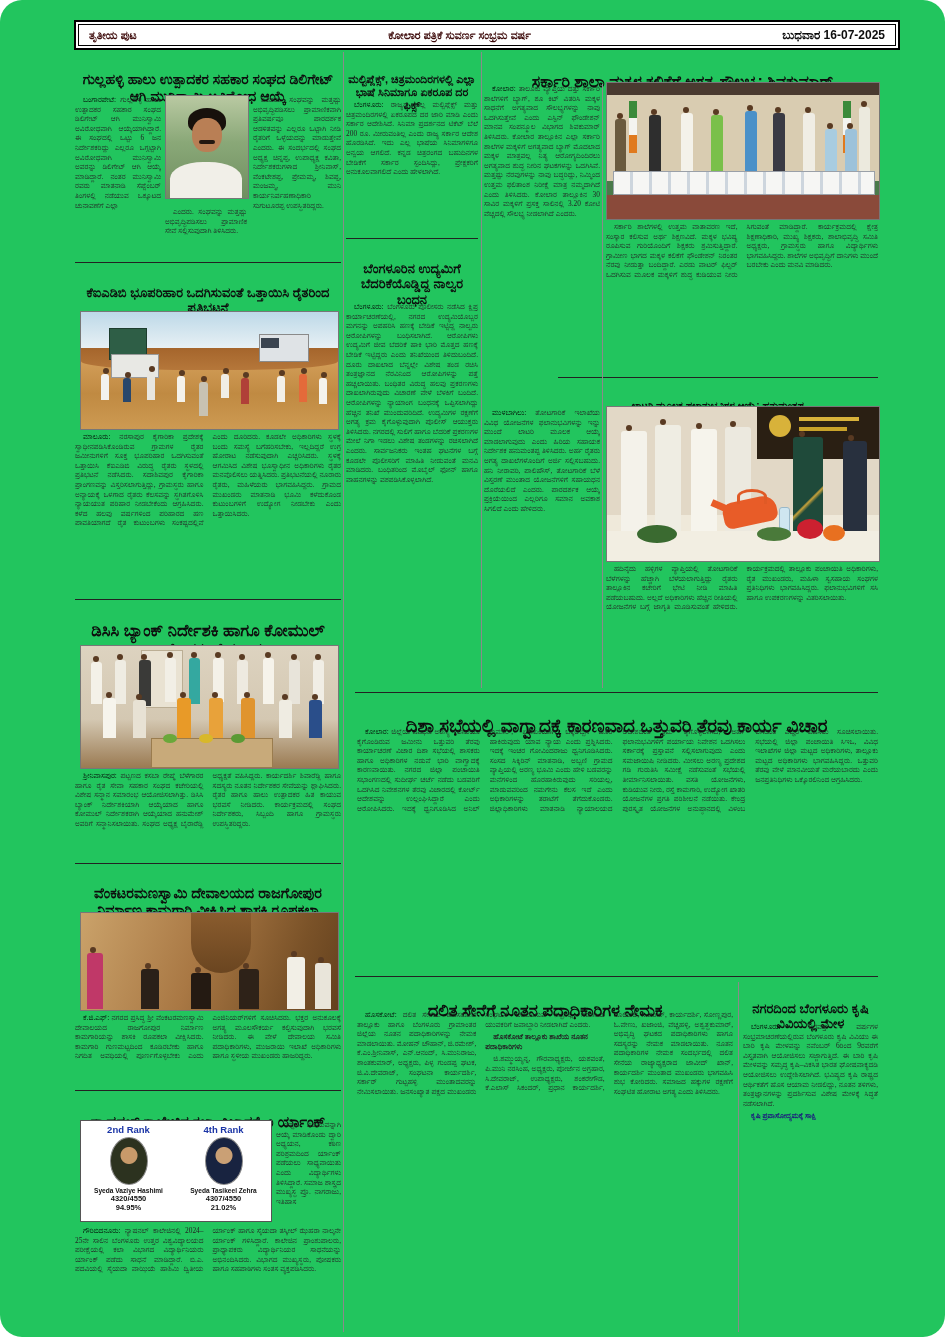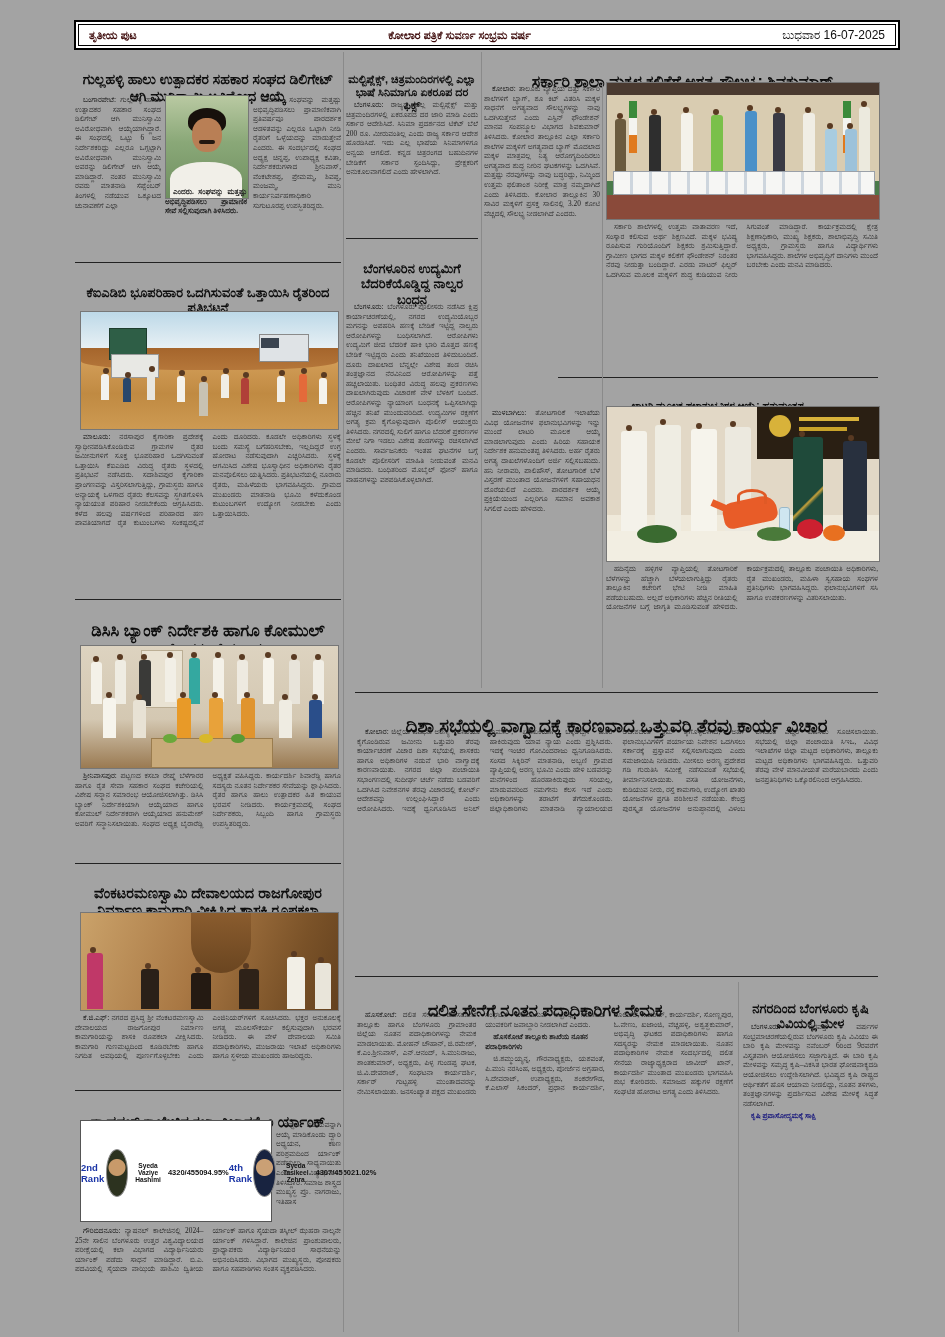--- a/index.html
+++ b/index.html
@@ -1,23 +1,23 @@
 <!DOCTYPE html>
 <html><head>
 <meta charset="utf-8">
 <style>
   html,body{margin:0;padding:0;background:#ffffff;}
-  #page{position:relative;width:945px;height:1337px;background:#a3a3a3;overflow:hidden;
-        font-family:"Liberation Sans",sans-serif;color:#1a1a1a;}
+  #page{position:relative;width:945px;height:1337px;background:#22c55e;overflow:hidden;
+        font-family:"Liberation Sans",sans-serif;color:#1a1a1a;border-radius:22px;}
   
   .masthead{position:absolute;left:78px;top:24px;width:796px;height:20px;
     border:1px solid #000;box-shadow:0 0 0 2px #fff,0 0 0 4px #000;
     display:flex;align-items:center;justify-content:space-between;padding:0 10px;background:#fff;}
   .mast-left,.mast-center{font-weight:bold;font-size:11px;color:#3d0a0a;}
-  .mast-right{font-weight:normal;font-size:12px;color:#0d0d0d;}
+  .mast-right{font-weight:bold;font-size:12px;color:#0d0d0d;}
   
   .hl{position:absolute;font-weight:bold;color:#0d0d0d;text-align:center;line-height:1.18;
       font-family:"Liberation Sans",sans-serif;margin-top:18px;}
   .bt{position:absolute;font-size:7.4px;line-height:9.6px;text-align:justify;color:#242424;
       overflow:hidden;font-family:"Liberation Serif",serif;}
   .bt p{margin:0 0 3px 0;text-indent:8px;}
   .lead{font-weight:normal;color:#000;margin-top:23px;}
   .cols2{column-count:2;column-gap:9px;}
   .cols3{column-count:3;column-gap:9px;}
   .cols4{column-count:4;column-gap:10px;}
@@ -29,21 +29,21 @@
   
   .pb{position:absolute;border-radius:3px 3px 0 0;}
   .pb::before{content:"";position:absolute;top:-6px;left:20%;width:6px;height:6px;border-radius:50%;background:#593a22;}
   
   .pa-hair{position:absolute;left:22px;top:12px;width:38px;height:26px;border-radius:50% 50% 40% 40%;background:#17110c;}
   .pa-face{position:absolute;left:26px;top:22px;width:30px;height:34px;border-radius:46%;background:#b97f55;}
   .pa-must{position:absolute;left:33px;top:44px;width:16px;height:4px;border-radius:2px;background:#241811;}
   .pa-shirt{position:absolute;left:4px;bottom:0;width:72px;height:36px;border-radius:46% 46% 0 0;background:#f1efe8;}
   
   .rankbox{position:absolute;left:80px;top:1120px;width:190px;height:100px;border:1px solid #555;background:#fff;display:flex;}
-  .rankcell{flex:1;display:flex;flex-direction:row;align-items:center;padding-top:3px;}
+  .rankcell{flex:1;display:flex;flex-direction:column;align-items:center;padding-top:3px;}
   .ranklabel{font-weight:bold;font-size:9.5px;color:#1b35a6;}
   .oval{width:36px;height:46px;border-radius:50%;margin:2px 0;border:1px solid #888;}
   .oval1{background:radial-gradient(circle at 50% 38%,#c89a6a 0 8px,#2c321f 9px);}
   .oval2{background:radial-gradient(circle at 50% 38%,#caa075 0 8px,#182340 9px);}
   .rankname{font-weight:bold;font-size:6.6px;color:#111;text-align:center;}
   .rankmarks,.rankpct{font-weight:bold;font-size:7.5px;color:#111;}
   .canhandle{position:absolute;border:3px solid #e05a26;border-bottom:none;border-radius:50% 50% 0 0;}
 </style>
 </head>
 <body>
@@ -61,21 +61,21 @@
   <div class="bt" style="left:75px;top:95px;width:86px;height:168px;">
     <p><span class="lead">ಬಂಗಾರಪೇಟೆ:</span> <span>ಗುಲ್ಲಹಳ್ಳಿ ಹಾಲು ಉತ್ಪಾದಕರ ಸಹಕಾರ ಸಂಘದ ಡಿಲಿಗೇಟ್ ಆಗಿ ಮುನಿಸ್ವಾಮಿ ಅವಿರೋಧವಾಗಿ ಆಯ್ಕೆಯಾಗಿದ್ದಾರೆ. ಈ ಸಂಘದಲ್ಲಿ ಒಟ್ಟು 6 ಜನ ನಿರ್ದೇಶಕರಿದ್ದು ಎಲ್ಲರೂ ಒಗ್ಗಟ್ಟಾಗಿ ಅವಿರೋಧವಾಗಿ ಮುನಿಸ್ವಾಮಿ ಅವರನ್ನು ಡಿಲಿಗೇಟ್ ಆಗಿ ಆಯ್ಕೆ ಮಾಡಿದ್ದಾರೆ. ನಂತರ ಮುನಿಸ್ವಾಮಿ ರವರು ಮಾತನಾಡಿ ಸೆಪ್ಟೆಂಬರ್ ತಿಂಗಳಲ್ಲಿ ನಡೆಯುವ ಒಕ್ಕೂಟದ ಚುನಾವಣೆಗೆ ಎಲ್ಲಾ</span></p>
   </div>
 
   <div class="photo" style="left:165px;top:95px;width:82px;height:102px;background:linear-gradient(180deg,#b9c9a2 0%,#8aa878 45%,#6f8f60 100%);">
     <div class="pa-hair"></div>
     <div class="pa-face"></div>
     <div class="pa-must"></div>
     <div class="pa-shirt"></div>
   </div>
-  <div class="bt" style="left:165px;top:187px;width:82px;height:62px;font-weight:bold;">
+  <div class="bt" style="left:165px;top:207px;width:82px;height:62px;">
     <p>ಎಂದರು. ಸಂಘವನ್ನು ಮತ್ತಷ್ಟು ಅಭಿವೃದ್ಧಿಪಡಿಸಲು ಪ್ರಾಮಾಣಿಕ ಸೇವೆ ಸಲ್ಲಿಸುವುದಾಗಿ ತಿಳಿಸಿದರು.</p>
   </div>
 
   <div class="bt" style="left:253px;top:95px;width:88px;height:168px;">
     <p>ಎಂದರು. ಸಂಘವನ್ನು ಮತ್ತಷ್ಟು ಅಭಿವೃದ್ಧಿಪಡಿಸಲು ಪ್ರಾಮಾಣಿಕವಾಗಿ ಪ್ರತಿವರ್ಷವೂ ಪಾರದರ್ಶಕ ಆಡಳಿತವನ್ನು ಎಲ್ಲರೂ ಒಟ್ಟಾಗಿ ನೀಡಿ ರೈತರಿಗೆ ಒಳ್ಳೆಯದನ್ನು ಮಾಡುತ್ತೇವೆ ಎಂದರು. ಈ ಸಂದರ್ಭದಲ್ಲಿ ಸಂಘದ ಅಧ್ಯಕ್ಷ ಚಿನ್ನಪ್ಪ, ಉಪಾಧ್ಯಕ್ಷ ಕವಿತಾ, ನಿರ್ದೇಶಕರುಗಳಾದ ಶ್ರೀನಿವಾಸ್, ವೆಂಕಟೇಶಪ್ಪ, ಪ್ರೇಮಮ್ಮ, ಶಿವಪ್ಪ, ಮಂಜಮ್ಮ, ಮುನಿ ಕಾರ್ಯನಿರ್ವಹಣಾಧಿಕಾರಿ ಸುಗುಟೂರಪ್ಪ ಉಪಸ್ಥಿತರಿದ್ದರು.</p>
   </div>
 
   <div class="hrule" style="left:75px;top:262px;width:266px;"></div>
   <div class="hl" style="left:75px;top:267px;width:266px;font-size:13px;">ಕೆಐಎಡಿಬಿ ಭೂಪರಿಹಾರ ಒದಗಿಸುವಂತೆ ಒತ್ತಾಯಿಸಿ ರೈತರಿಂದ ಪ್ರತಿಭಟನೆ</div>
 

